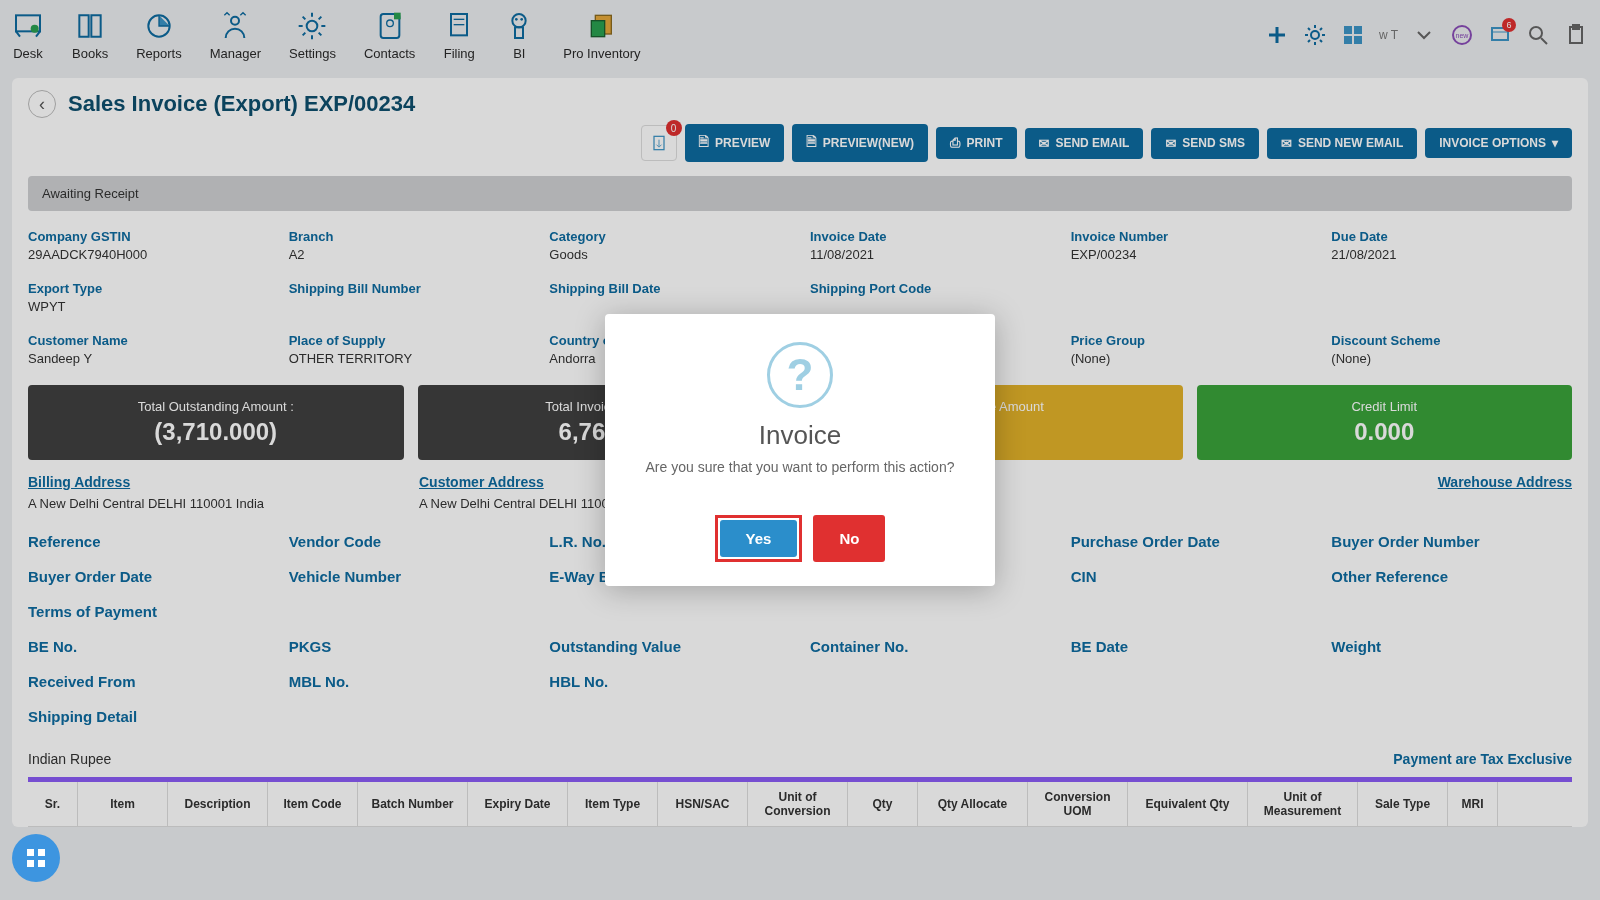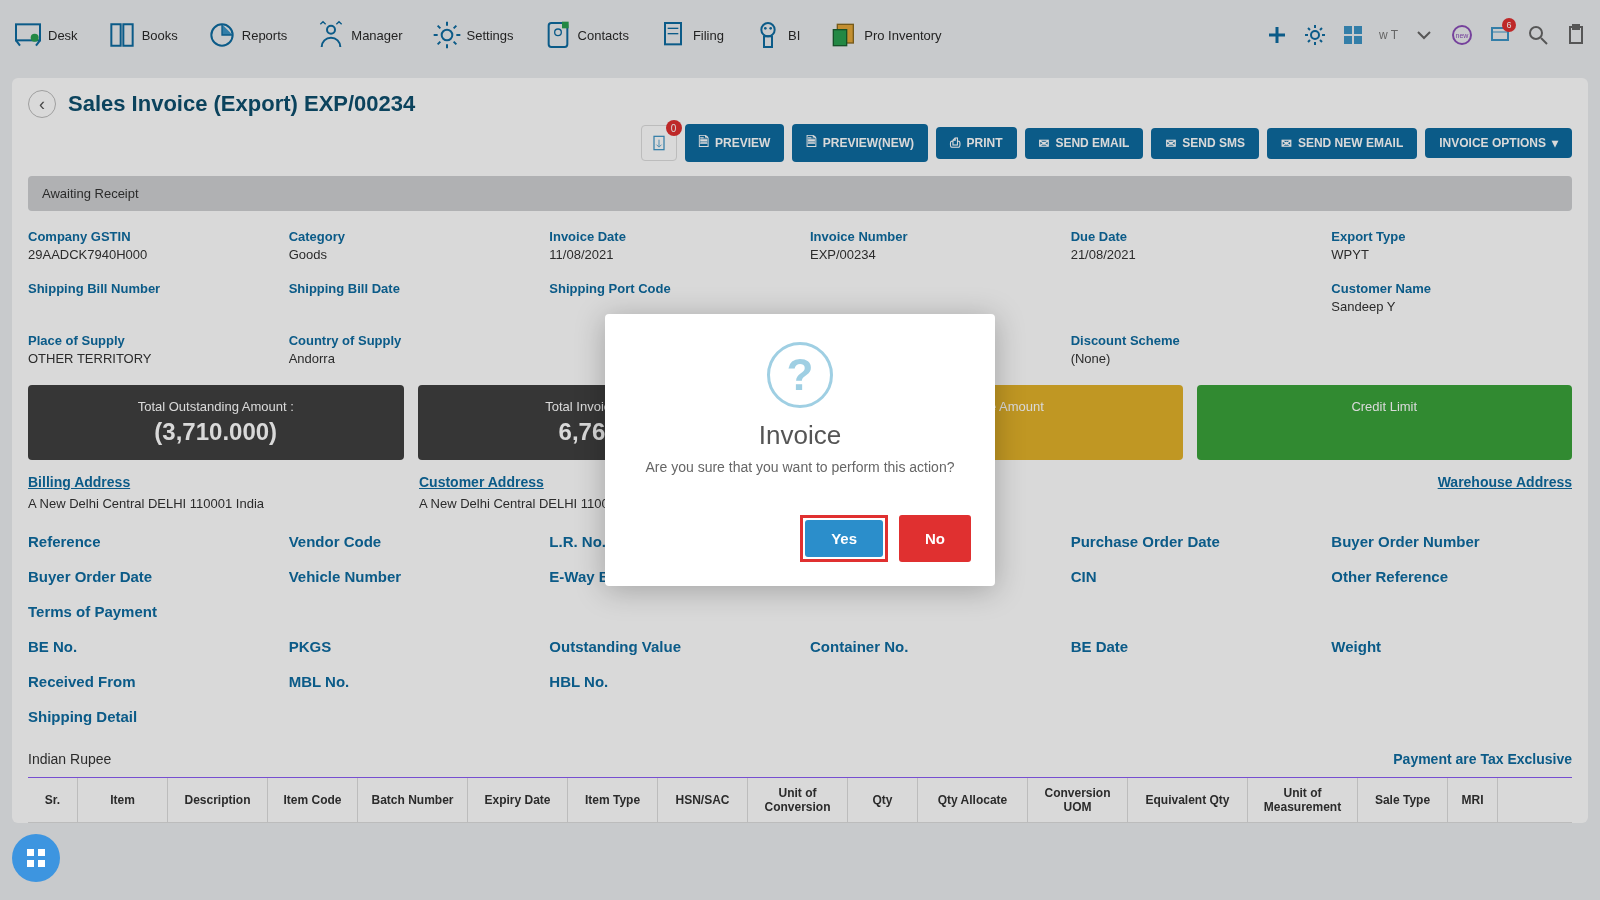--- a/index.html
+++ b/index.html
@@ -19,21 +19,21 @@
   height: 70px;
   padding: 0 12px;
   background: #eceef0;
 }
 .topnav {
   display: flex;
   gap: 28px;
 }
 .topnav-item {
   display: flex;
-  flex-direction: row;
+  flex-direction: column;
   align-items: center;
   gap: 4px;
   cursor: pointer;
   color: #2a2a2a;
   font-size: 13px;
 }
 .topnav-item svg { width: 32px; height: 32px; }
 .topright {
   margin-left: auto;
   display: flex;
@@ -182,21 +182,21 @@
 .currency-row {
   display: flex;
   justify-content: space-between;
   margin-top: 26px;
   font-size: 14px;
 }
 .currency-row .left { color: #333; font-weight: 500; }
 .currency-row .right { color: #0e6ba0; font-weight: bold; }
 .table-head {
   margin-top: 10px;
-  border-top: 1px solid #8b5cf6;
+  border-top: 5px solid #8b5cf6;
   border-bottom: 1px solid #ddd;
   display: grid;
   grid-template-columns: 50px 90px 100px 90px 110px 100px 90px 90px 100px 70px 110px 100px 120px 110px 90px 50px;
   font-size: 12px;
   color: #333;
   font-weight: bold;
   text-align: center;
 }
 .table-head > div {
   padding: 8px 4px;
@@ -239,21 +239,21 @@
   color: #555;
   margin-bottom: 8px;
 }
 .modal-msg {
   font-size: 14px;
   color: #666;
   margin-bottom: 18px;
 }
 .modal-btns {
   display: flex;
-  justify-content: flex-end;
+  justify-content: center;
   gap: 11px;
   margin-top: 40px;
 }
 .modal-btn {
   border: none;
   border-radius: 3px;
   padding: 10px 26px;
   font-size: 15px;
   font-weight: bold;
   cursor: pointer;
@@ -440,20 +440,24 @@
   </div>
 
   <div class="status-bar">Awaiting Receipt</div>
 
   <div class="info-grid" id="info-grid">
       <div class="info-cell">
         <div class="info-label">Company GSTIN</div>
         <div class="info-value">29AADCK7940H000</div>
       </div>
       <div class="info-cell">
+        <div class="info-label">Branch</div>
+        <div class="info-value">A2</div>
+      </div>
+      <div class="info-cell">
         <div class="info-label">Category</div>
         <div class="info-value">Goods</div>
       </div>
       <div class="info-cell">
         <div class="info-label">Invoice Date</div>
         <div class="info-value">11/08/2021</div>
       </div>
       <div class="info-cell">
         <div class="info-label">Invoice Number</div>
         <div class="info-value">EXP/00234</div>
@@ -508,20 +512,21 @@
       <div class="stat-card blue">
         <div class="stat-title">Total Invoice Amount</div>
         <div class="stat-value">6,760.00</div>
       </div>
       <div class="stat-card yellow">
         <div class="stat-title">Advance Amount</div>
         <div class="stat-value"></div>
       </div>
       <div class="stat-card green">
         <div class="stat-title">Credit Limit</div>
+        <div class="stat-value">0.000</div>
       </div>
     </div>
 
   <div class="addr-row" id="addr-row">
       <div>
         <div class="addr-title">Billing Address</div>
         <div class="addr-val">A New Delhi Central DELHI 110001 India</div>
       </div>
       <div>
         <div class="addr-title">Customer Address</div>

